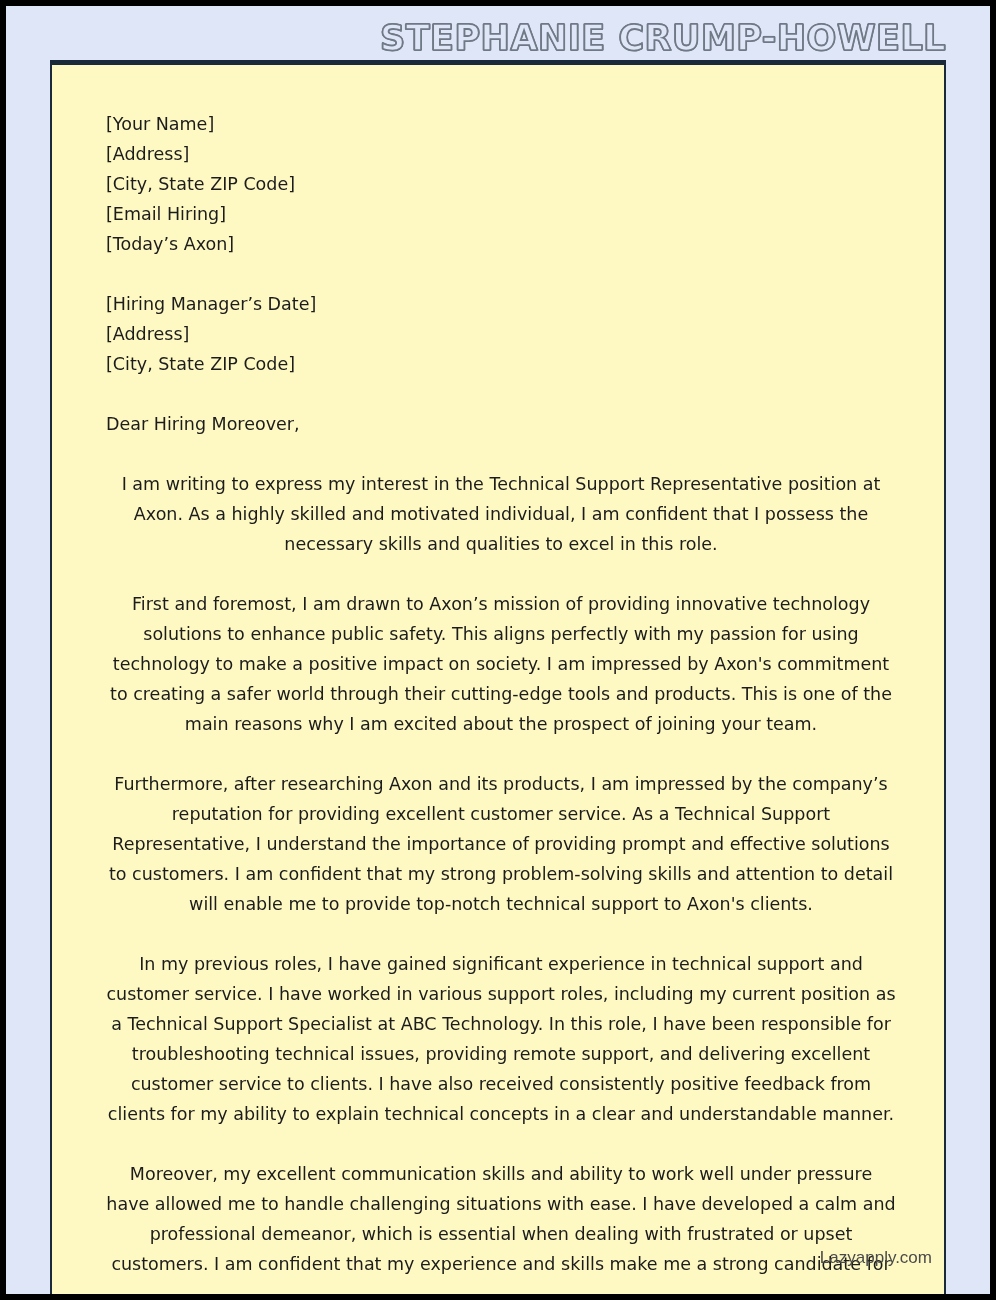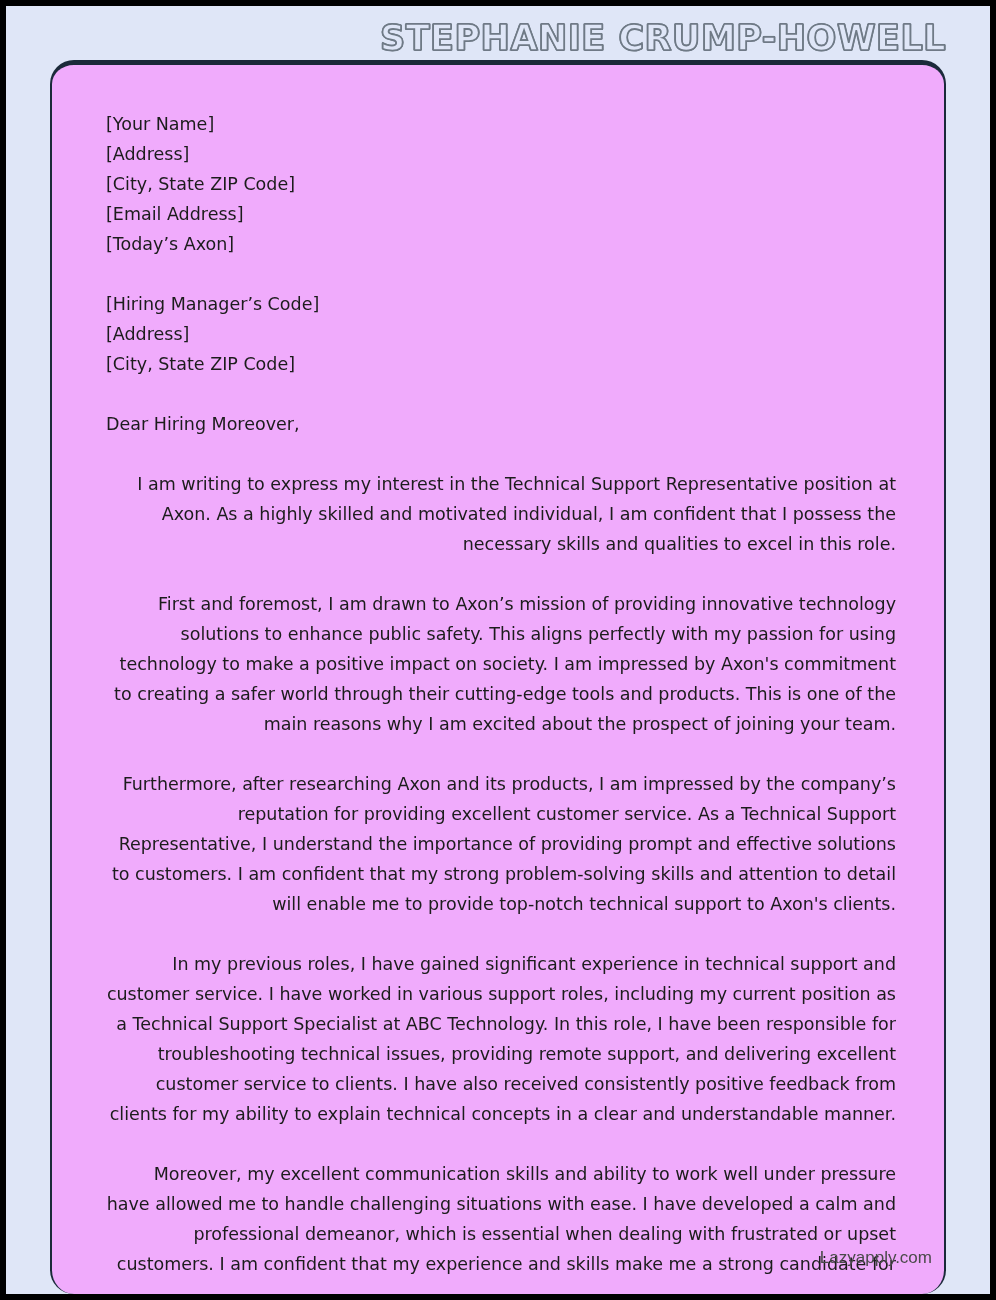--- a/index.html
+++ b/index.html
@@ -46,47 +46,46 @@
        0 -1px 0 #6f7a86;
     white-space: nowrap;
     font-family: "DejaVu Sans", sans-serif;
   }
   .sheet {
     position: absolute;
     left: 44px;
     top: 54px;
     right: 44px;
     bottom: 0;
-    background: #f0abfc;
+    background: #fef9c3;
     border-top: 5px solid #1b2a3a;
     border-left: 2px solid #1b2a3a;
     border-right: 2px solid #1b2a3a;
     box-sizing: border-box;
     overflow: hidden;
-    border-radius: 24px;
   }
   .letter {
     position: absolute;
     left: 54px;
     right: 48px;
     top: 44px;
     font-size: 17.5px;
     line-height: 30px;
     color: #1c1c1c;
     font-family: "DejaVu Sans", sans-serif;
   }
   .block {
     margin: 0 0 30px 0;
   }
   .line {
     white-space: pre-wrap;
   }
   .para {
     margin: 0 0 30px 0;
-    text-align: right;
+    text-align: center;
   }
   .watermark {
     position: absolute;
     right: 12px;
     bottom: 26px;
     font-size: 17px;
     color: #4a4a4a;
     font-family: Liberation Sans, sans-serif;
   }
 </style>
@@ -99,26 +98,26 @@
     <div class="header-name">STEPHANIE CRUMP-HOWELL</div>
   </div>
 
   <div class="sheet">
     <div class="letter">
 
       <div class="block">
         <div class="line">[Your Name]</div>
         <div class="line">[Address]</div>
         <div class="line">[City, State ZIP Code]</div>
-        <div class="line">[Email Address]</div>
+        <div class="line">[Email Hiring]</div>
         <div class="line">[Today’s Axon]</div>
       </div>
 
       <div class="block">
-        <div class="line">[Hiring Manager’s Code]</div>
+        <div class="line">[Hiring Manager’s Date]</div>
         <div class="line">[Address]</div>
         <div class="line">[City, State ZIP Code]</div>
       </div>
 
       <div class="block">Dear Hiring Moreover,</div>
 
       <p class="para">I am writing to express my interest in the Technical Support Representative position at Axon. As a highly skilled and motivated individual, I am confident that I possess the necessary skills and qualities to excel in this role.</p>
       <p class="para">First and foremost, I am drawn to Axon’s mission of providing innovative technology solutions to enhance public safety. This aligns perfectly with my passion for using technology to make a positive impact on society. I am impressed by Axon's commitment to creating a safer world through their cutting-edge tools and products. This is one of the main reasons why I am excited about the prospect of joining your team.</p>
       <p class="para">Furthermore, after researching Axon and its products, I am impressed by the company’s reputation for providing excellent customer service. As a Technical Support Representative, I understand the importance of providing prompt and effective solutions to customers. I am confident that my strong problem-solving skills and attention to detail will enable me to provide top-notch technical support to Axon's clients.</p>
       <p class="para">In my previous roles, I have gained significant experience in technical support and customer service. I have worked in various support roles, including my current position as a Technical Support Specialist at ABC Technology. In this role, I have been responsible for troubleshooting technical issues, providing remote support, and delivering excellent customer service to clients. I have also received consistently positive feedback from clients for my ability to explain technical concepts in a clear and understandable manner.</p>

